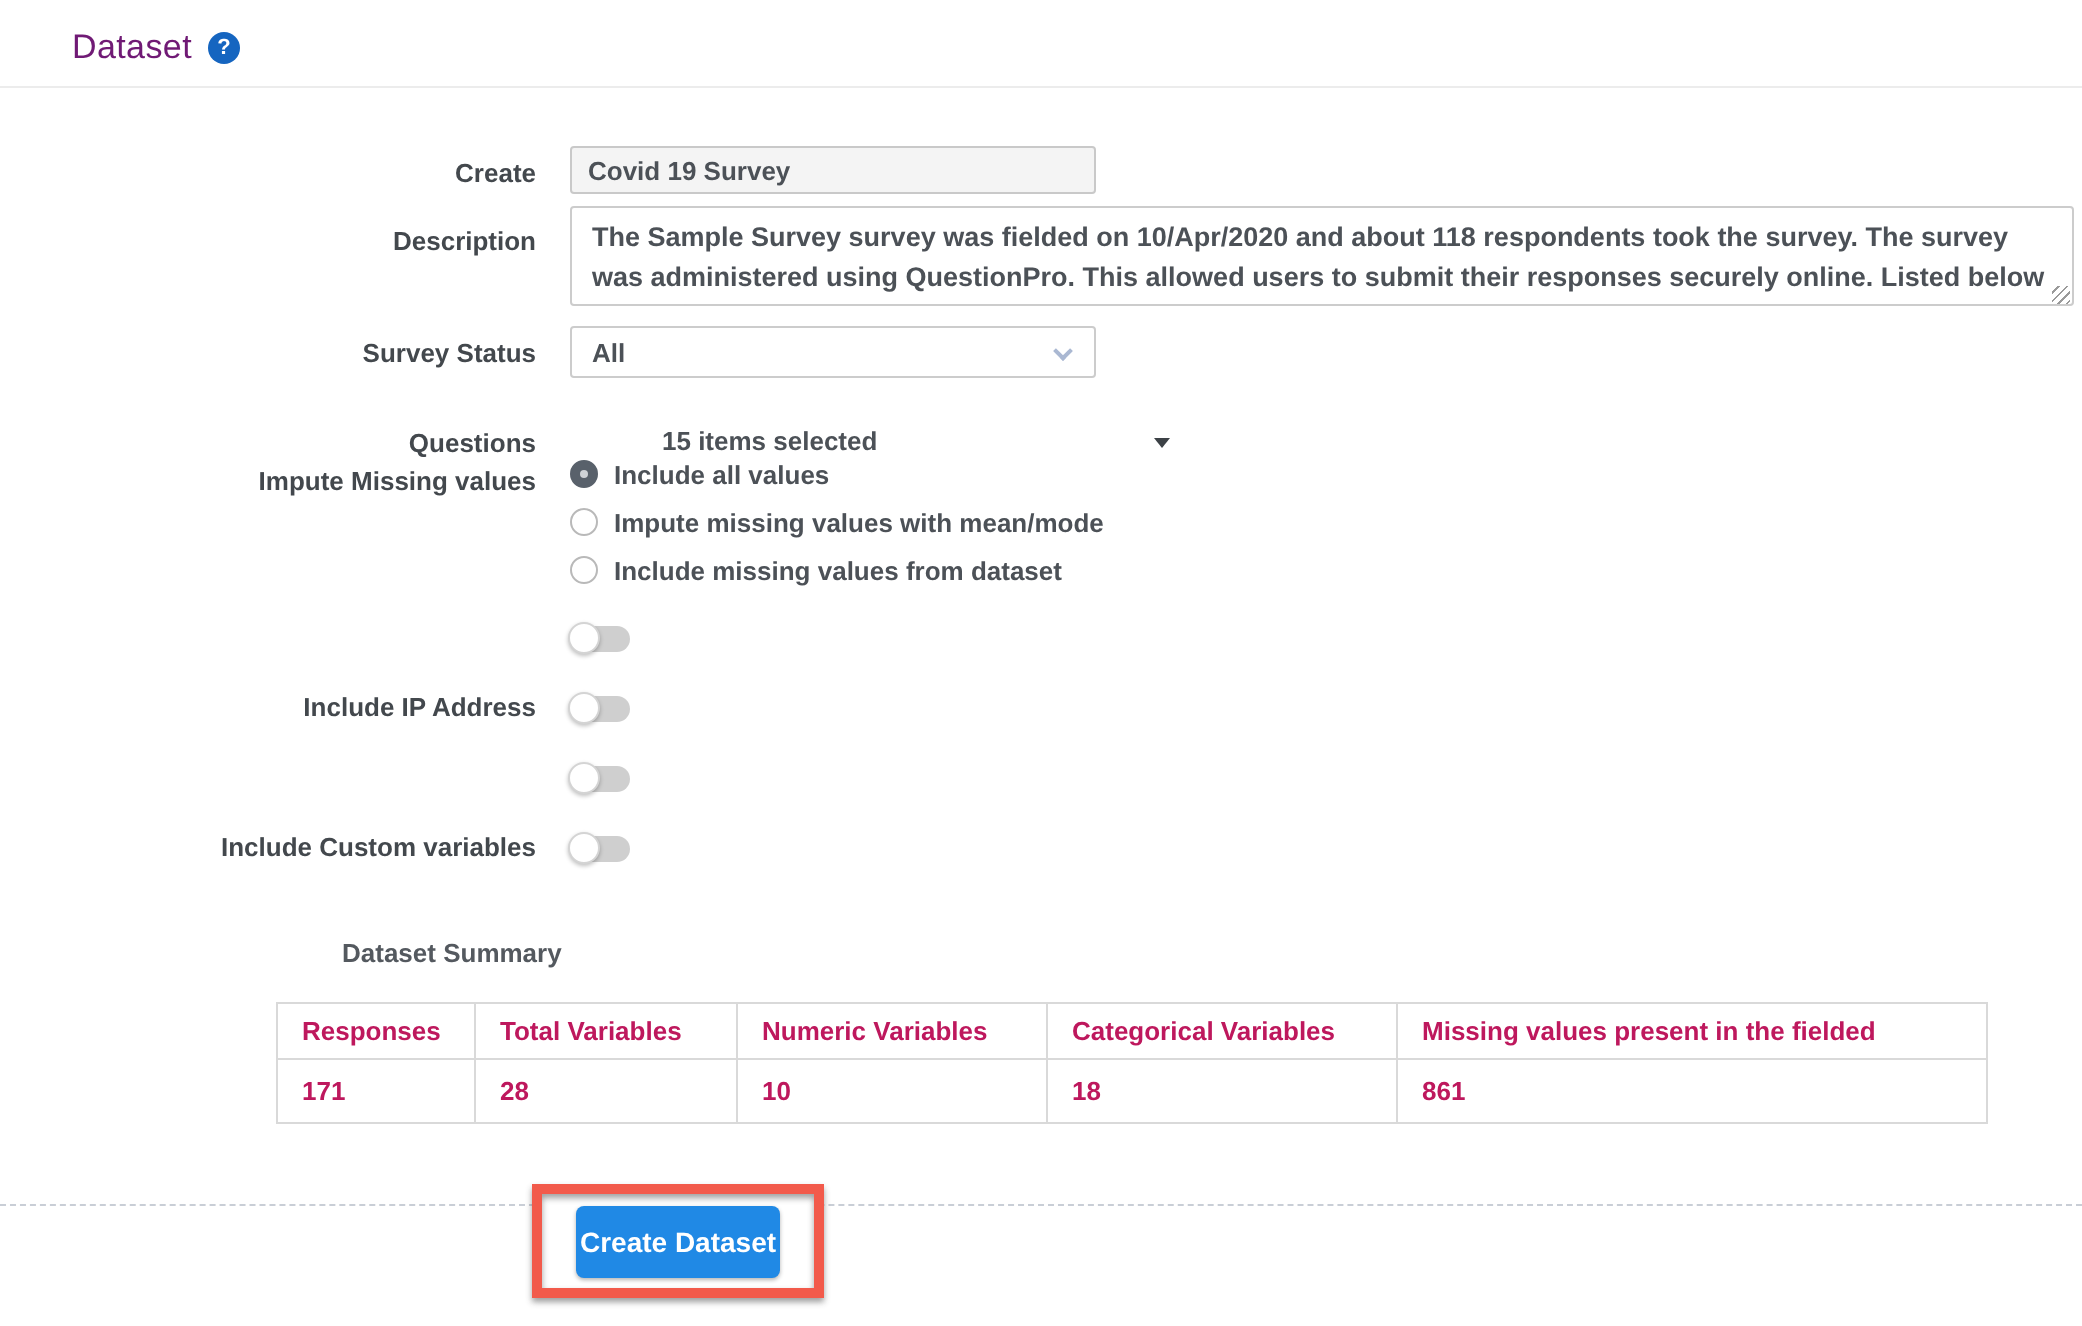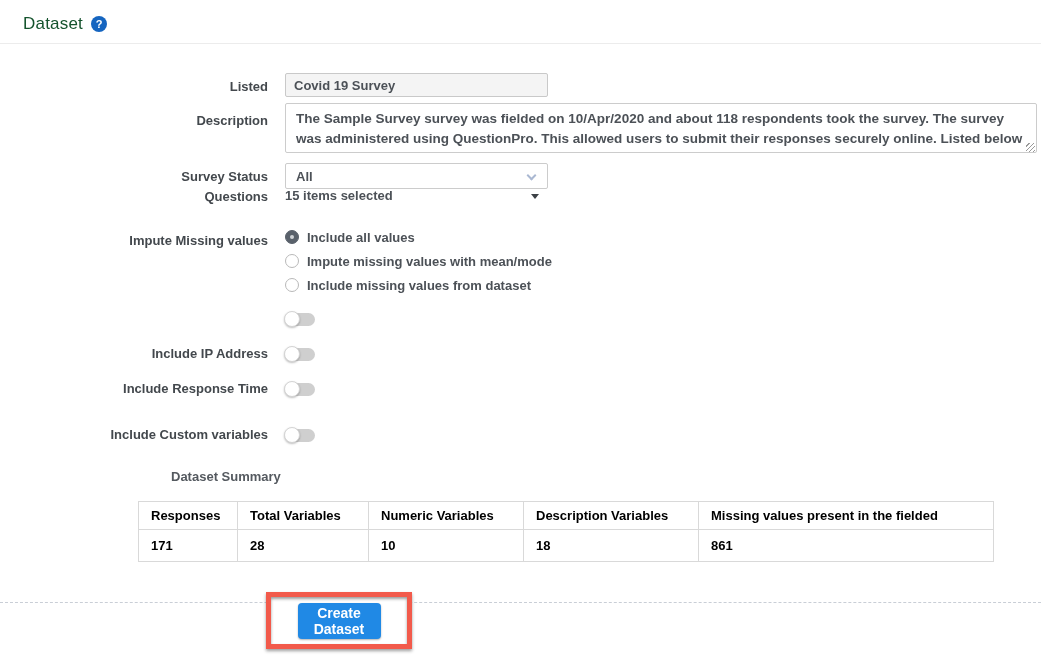--- a/index.html
+++ b/index.html
@@ -6,21 +6,21 @@
   html, body { width: 1041px; height: 663px; background: #ffffff; overflow: hidden; }
   body {
     font-family: "Liberation Sans", sans-serif;
     font-size: 13px;
     color: #54595f;
     position: relative;
   }
 
   
   .page-header { position: absolute; top: 14px; left: 23px; display: flex; align-items: center; gap: 8px; }
-  .page-title { font-size: 17px; font-weight: 400; color: #14532d; letter-spacing: .2px; }
+  .page-title { font-size: 17px; font-weight: 400; color: #701a75; letter-spacing: .2px; margin-left: 13px; }
   .help-icon {
     width: 16px; height: 16px; border-radius: 50%;
     background: #1565c0; color: #fff; font-size: 11px; font-weight: 700;
     display: flex; align-items: center; justify-content: center; line-height: 1;
   }
   .header-divider { position: absolute; top: 43px; left: 0; width: 1041px; border-top: 1px solid #ececec; }
 
   
   .row { position: absolute; left: 0; width: 1041px; }
   .flabel {
@@ -51,21 +51,21 @@
     border: 1px solid #cccccc; border-radius: 2px;
     display: flex; align-items: center; padding: 0 10px; font-weight: 600; color: #4c5157;
     position: relative; cursor: pointer;
   }
   .chevron-down {
     position: absolute; right: 12px; top: 8px;
     width: 7px; height: 7px; border-right: 2px solid #aab8d2; border-bottom: 2px solid #aab8d2;
     transform: rotate(45deg); 
   }
 
-  .multiselect { display: flex; width: 263px; position: relative; font-weight: 600; color: #4c5157; cursor: pointer; }
+  .multiselect { display: flex; width: 263px; position: relative; font-weight: 600; color: #4c5157; cursor: pointer; margin-left: 46px; }
   .caret-down {
     position: absolute; right: 9px; top: 6px;
     width: 0; height: 0; border-left: 4px solid transparent; border-right: 4px solid transparent;
     border-top: 5px solid #3c4146;
   }
 
   
   .radio-opt { display: flex; align-items: flex-start; gap: 8px; margin-bottom: 9px; cursor: pointer; }
   .radio {
     width: 14px; height: 14px; border-radius: 50%; background: #fff;
@@ -87,71 +87,71 @@
     background: #fff; border: 1px solid #d4d4d4; box-shadow: 0 1px 2px rgba(0,0,0,.25);
   }
 
   
   .summary-heading { position: absolute; left: 138px; top: 469px; font-weight: 600; color: #54595f; padding-left: 33px; }
   .summary-table {
     position: absolute; left: 138px; top: 501px; width: 855px;
     border-collapse: collapse; table-layout: fixed;
   }
   .summary-table th, .summary-table td {
-    border: 1px solid #d9d9d9; text-align: left; font-size: 13px; font-weight: 600; color: #000000;
+    border: 1px solid #d9d9d9; text-align: left; font-size: 13px; font-weight: 600; color: #be185d;
     padding: 0 12px;
   }
   .summary-table th { height: 28px; }
   .summary-table td { height: 32px; }
   .col-1 { width: 99px; } .col-2 { width: 131px; } .col-3 { width: 155px; }
   .col-4 { width: 175px; } .col-5 { width: 295px; }
 
   
   .dashed-divider { position: absolute; left: 0; top: 602px; width: 1041px; border-top: 1px dashed #c9ced6; z-index: 1; }
   .highlight-box {
     position: absolute; left: 266px; top: 592px; width: 146px; height: 57px;
     border: 5px solid #f25a4b; background: #ffffff; z-index: 2;
     box-shadow: 0 2px 3px rgba(40,40,40,.45), inset 0 2px 3px rgba(40,40,40,.45);
     display: flex; align-items: center; justify-content: center;
   }
   .create-btn {
-    width: 83px; height: 36px; background: #2089e5; border: none; border-radius: 4px;
+    width: 102px; height: 36px; background: #2089e5; border: none; border-radius: 4px;
     color: #fff; font-family: inherit; font-size: 14px; font-weight: 700; cursor: pointer;
     box-shadow: 0 1px 2px rgba(0,0,0,.3);
   }
 </style>
 </head>
 <body>
 
 <div class="page-header">
   <span class="page-title">Dataset</span>
   <span class="help-icon">?</span>
 </div>
 <div class="header-divider"></div>
 
 <div class="row" style="top:73px">
-  <label class="flabel" style="top:6px">Listed</label>
+  <label class="flabel" style="top:6px">Create</label>
   <input class="ctrl text-input" value="Covid 19 Survey" style="">
 </div>
 
 <div class="row" style="top:103px">
   <label class="flabel" style="top:10px">Description</label>
   <textarea class="ctrl textarea" style="">The Sample Survey survey was fielded on 10/Apr/2020 and about 118 respondents took the survey. The survey was administered using QuestionPro. This allowed users to submit their responses securely online. Listed below are the key findings.</textarea>
   <span class="resize-grip" style="position:absolute; left:1026px; top:40px"></span>
 </div>
 
 <div class="row" style="top:163px">
   <label class="flabel" style="top:6px">Survey Status</label>
   <div class="ctrl select-box">
     <span>All</span>
     <span class="chevron-down"></span>
   </div>
 </div>
 
-<div class="row" style="top:187px">
+<div class="row" style="top:212px">
   <label class="flabel" style="top:2px">Questions</label>
   <div class="ctrl multiselect" style="top:1px">
     <span>15 items selected</span>
     <span class="caret-down"></span>
   </div>
 </div>
 
 <div class="row" style="top:230px">
   <label class="flabel" style="top:3px">Impute Missing values</label>
   <div class="ctrl" style="top:0">
@@ -175,26 +175,25 @@
       <span class="knob"></span>
     </div>
 </div>
 <div class="row" style="top:346px">
   <label class="flabel">Include IP Address</label>
   <div class="ctrl toggle" style="top:2px">
       <span class="knob"></span>
     </div>
 </div>
 <div class="row" style="top:381px">
-  <label class="flabel">Include Response Time</label>
-  <div class="ctrl toggle" style="top:2px">
-      <span class="knob"></span>
-    </div>
-</div>
-<div class="row" style="top:427px">
+  <div class="ctrl toggle" style="top:2px">
+      <span class="knob"></span>
+    </div>
+</div>
+<div class="row" style="top:416px">
   <label class="flabel">Include Custom variables</label>
   <div class="ctrl toggle" style="top:2px">
       <span class="knob"></span>
     </div>
 </div>
 
 <div class="summary-heading">Dataset Summary</div>
 
 <table class="summary-table">
   <colgroup>
@@ -202,21 +201,21 @@
       <col class="col-2">
       <col class="col-3">
       <col class="col-4">
       <col class="col-5">
   </colgroup>
   <thead>
     <tr>
       <th>Responses</th>
       <th>Total Variables</th>
       <th>Numeric Variables</th>
-      <th>Description Variables</th>
+      <th>Categorical Variables</th>
       <th>Missing values present in the fielded</th>
     </tr>
   </thead>
   <tbody>
     <tr>
       <td>171</td>
       <td>28</td>
       <td>10</td>
       <td>18</td>
       <td>861</td>

